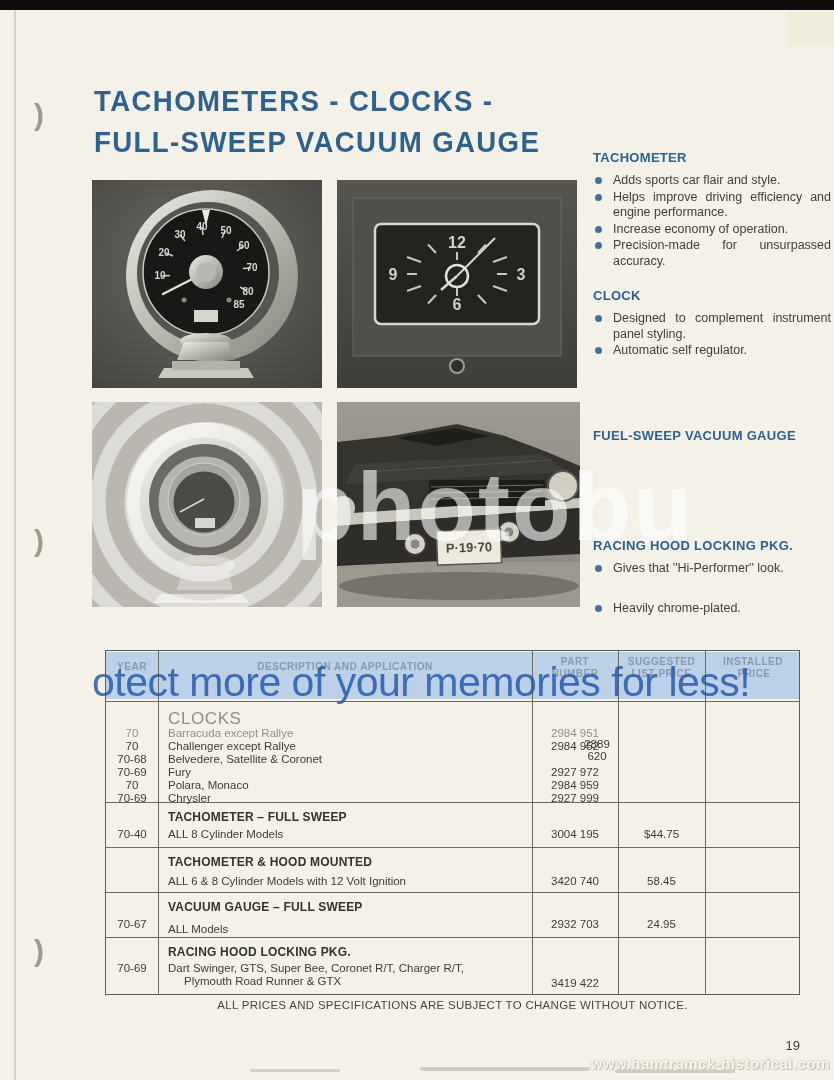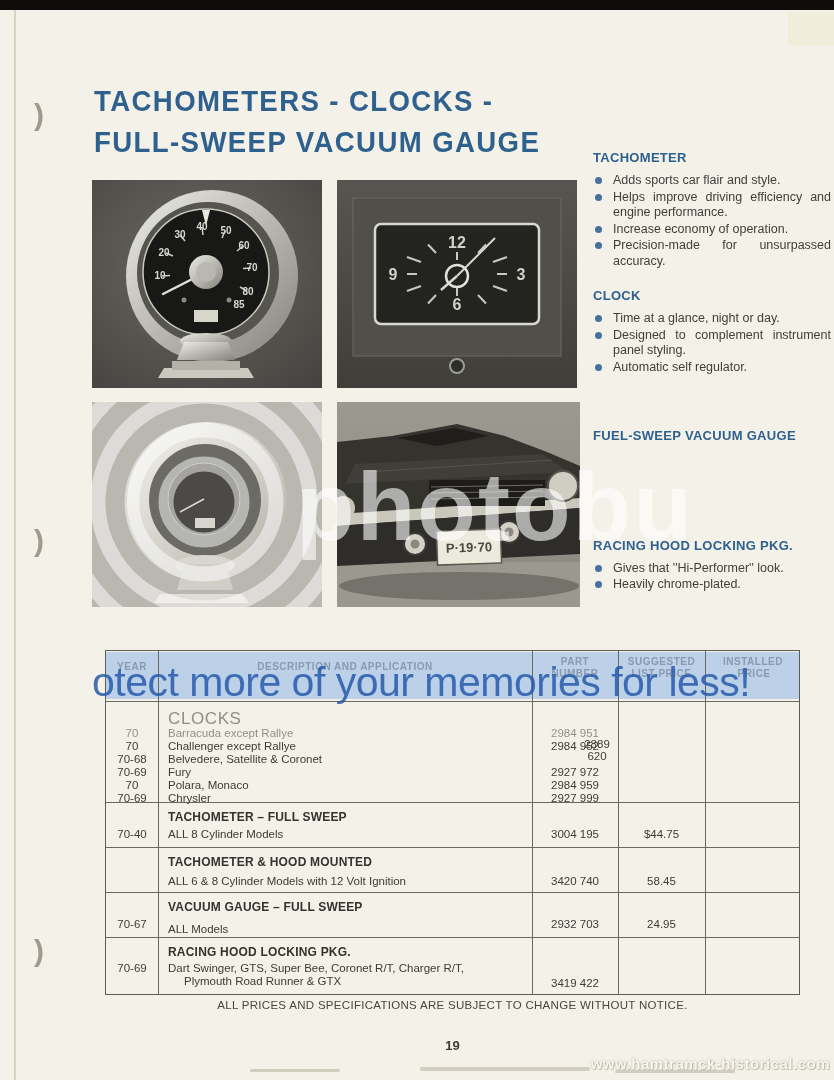--- a/index.html
+++ b/index.html
@@ -40,21 +40,21 @@
     white-space:nowrap; letter-spacing:-.5px; }
   .cell-y { position:absolute; left:0; width:52px; text-align:center; }
   .cell-d { position:absolute; left:62px; }
   .cell-p { position:absolute; left:426px; width:86px; text-align:center; }
   .cell-s { position:absolute; left:512px; width:87px; text-align:center; }
   .sec-title { font-weight:bold; color:#33332f; font-size:12px; letter-spacing:.2px; }
   .faded { opacity:.55; }
   #clocks-label { color:#8f8f89; letter-spacing:.6px; font-size:17px; }
 
   #footer-note { left:105px; top:999px; width:695px; text-align:center; font-size:11.5px; color:#474742; letter-spacing:.3px; }
-  #page-number { left:105px; top:1038px; width:695px; text-align:center; font-size:13px; font-weight:bold; color:#3c3c38; }
+  #page-number { left:105px; top:1038px; width:695px; text-align:right; font-size:13px; font-weight:normal; color:#3c3c38; }
   #site-watermark { right:4px; top:1055px; font-size:15px; font-weight:bold; color:#f8f7ee;
     text-shadow:0 0 2px #b2ad9c, 1px 1px 0 #cac5b4; letter-spacing:.5px; }
   .streak { background:rgba(175,170,154,.5); border-radius:2px; }
 </style>
 </head>
 <body>
 
 <div id="page">
 
   <div id="top-strip" class="abs"></div>
@@ -246,41 +246,37 @@
           <span class="btxt">Precision-made for unsurpassed accuracy.</span>
         </li>
     </ul>
   </div>
 
   <div class="feat abs" style="top:288px;">
     <h3>CLOCK</h3>
     <ul>
       <li>
           <span class="dot"></span>
-          <span class="btxt">Time at a glance, night or day.</span>
-        </li>
-      <li>
-          <span class="dot"></span>
           <span class="btxt">Designed to complement instrument panel styling.</span>
         </li>
       <li>
           <span class="dot"></span>
           <span class="btxt">Automatic self regulator.</span>
         </li>
     </ul>
   </div>
 
   <div class="feat abs" style="top:428px;">
     <h3>FUEL-SWEEP VACUUM GAUGE</h3>
   </div>
 
   <div class="feat abs" style="top:538px;">
     <h3>RACING HOOD LOCKING PKG.</h3>
     <ul>
-      <li style="margin-bottom:0;">
+      <li style="margin-bottom:24px;">
           <span class="dot"></span>
           <span class="btxt">Gives that ''Hi-Performer'' look.</span>
         </li>
       <li>
           <span class="dot"></span>
           <span class="btxt">Heavily chrome-plated.</span>
         </li>
     </ul>
   </div>
 

